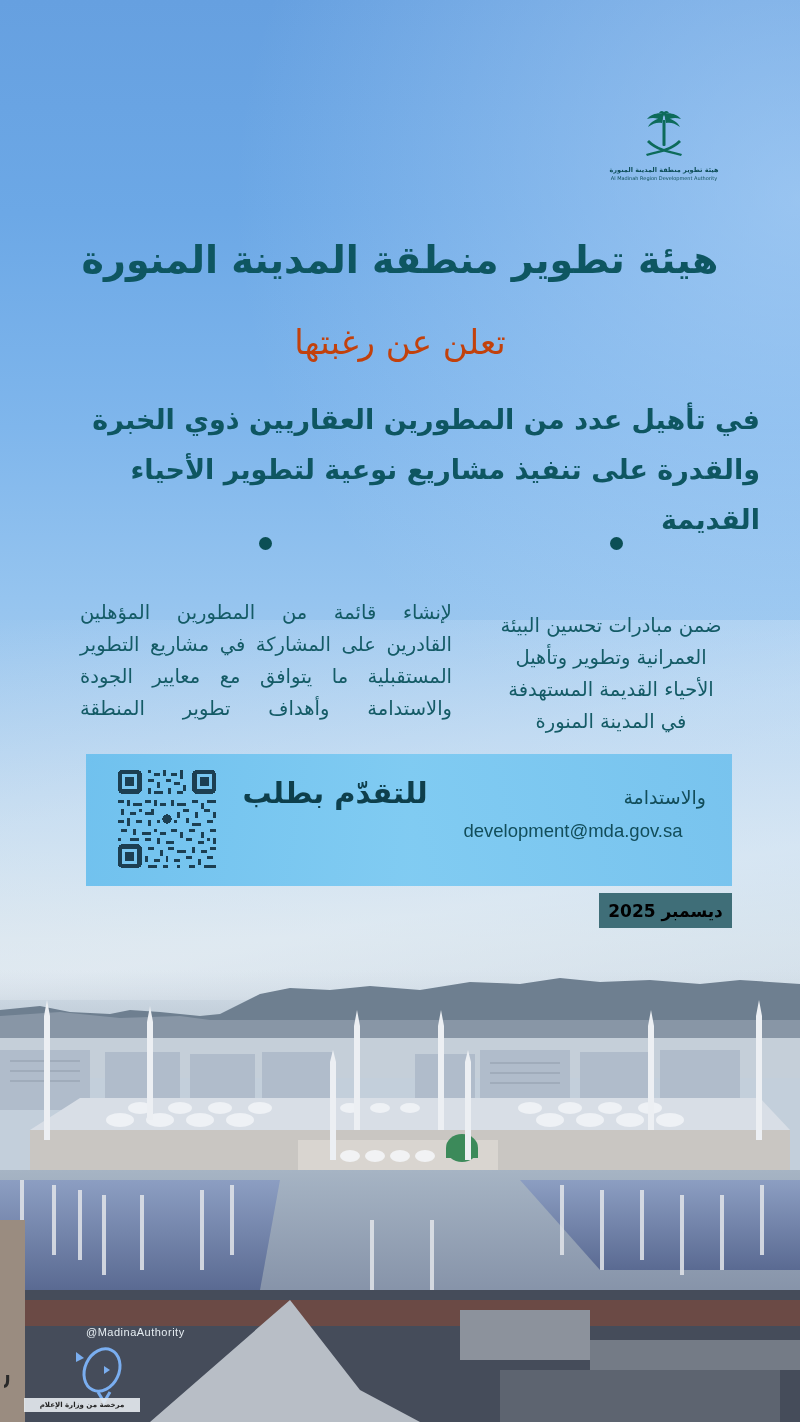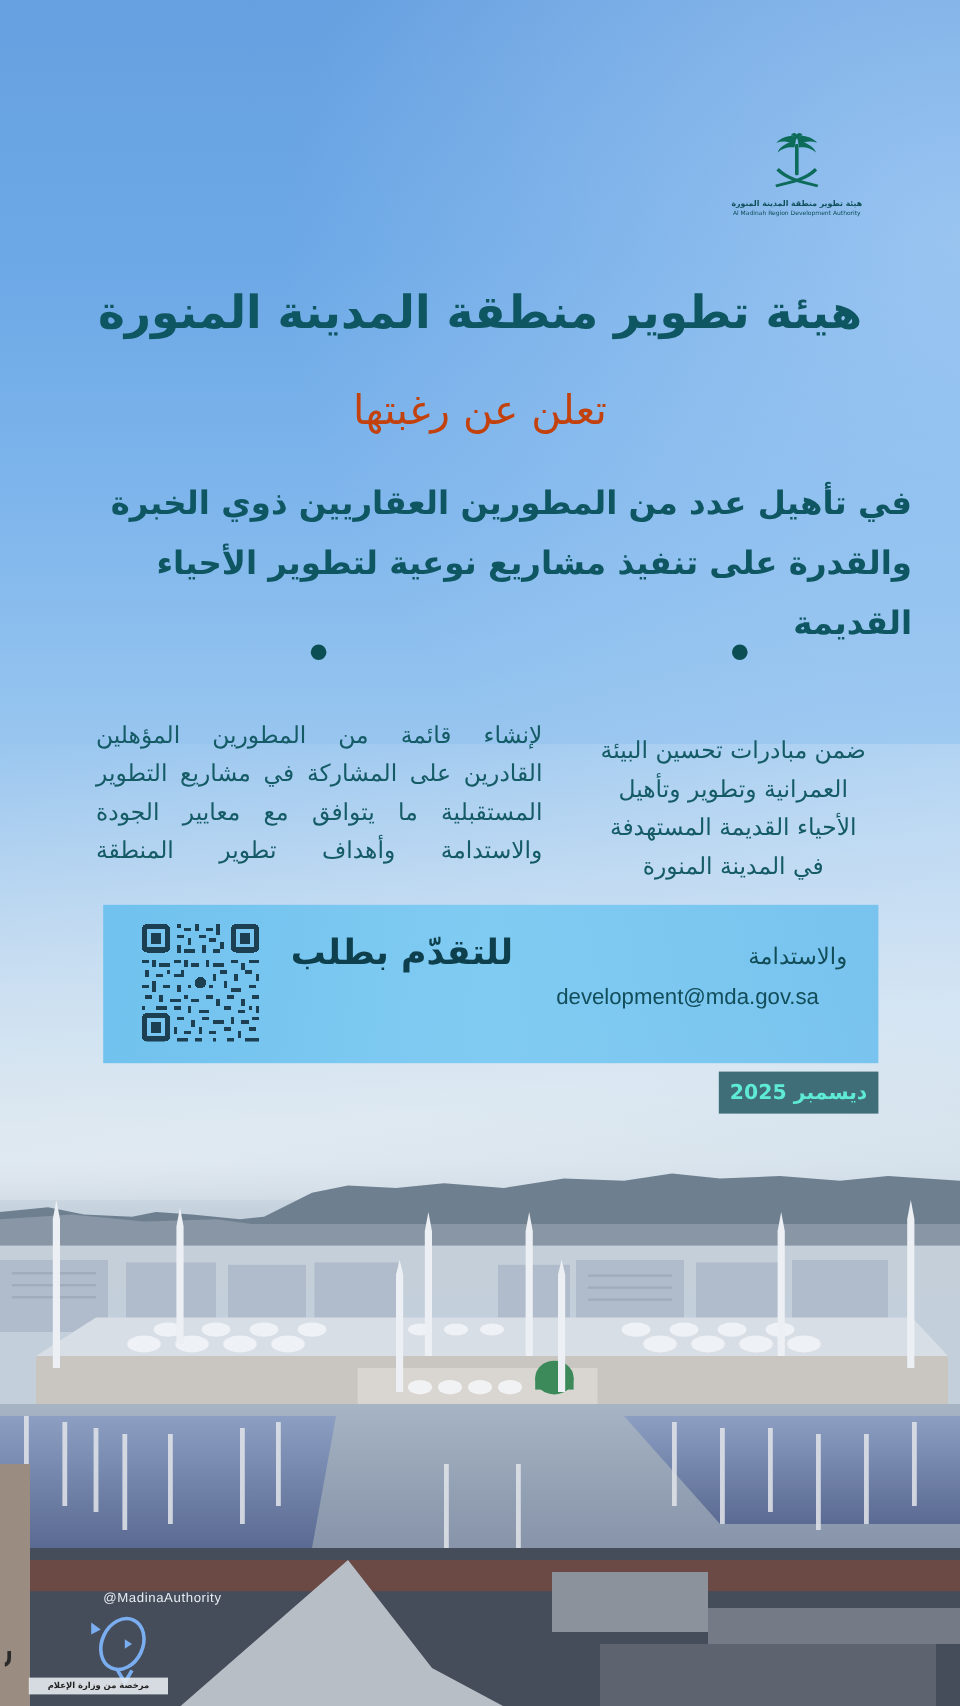--- a/index.html
+++ b/index.html
@@ -46,21 +46,21 @@
     opacity: 0.95;
   }
   .qr { position: absolute; left: 118px; top: 770px; width: 98px; height: 98px; }
   .apply { position: absolute; left: 240px; top: 770px; width: 190px; font-size: 29px; font-weight: bold; color: #0e3f4c; line-height: 46px; text-align: center; }
   .inquiry-label { position: absolute; left: 450px; top: 786px; width: 256px; font-size: 19px; color: #124d5a; text-align: right; letter-spacing: 4px; }
   .inquiry-email { position: absolute; left: 440px; top: 820px; width: 266px; font-size: 18.5px; color: #124d5a; text-align: center; direction: ltr; font-family: "Liberation Sans", sans-serif; }
 
   
   .date-badge {
     position: absolute; left: 599px; top: 893px; width: 133px; height: 35px;
-    background: #3f6e78; color: #5eead4; font-size: 17px; font-weight: bold;
+    background: #3f6e78; color: #000000; font-size: 17px; font-weight: bold;
     display: flex; align-items: center; justify-content: center; letter-spacing: 1px;
   }
 
   
   .photo { position: absolute; left: 0; top: 970px; width: 800px; height: 452px; overflow: hidden; }
 
   .handle { position: absolute; left: 86px; top: 1326px; font-size: 11px; color: #e6edf2; direction: ltr; font-family: "Liberation Sans", sans-serif; letter-spacing: 0.5px; }
   .watermark { position: absolute; left: 4px; top: 1340px; width: 120px; height: 80px; }
   .watermark-caption { position: absolute; left: 24px; top: 1398px; width: 116px; height: 14px; background: rgba(230,235,240,0.9); font-size: 7px; color: #222; text-align: center; line-height: 14px; font-weight: bold; }
 </style>

